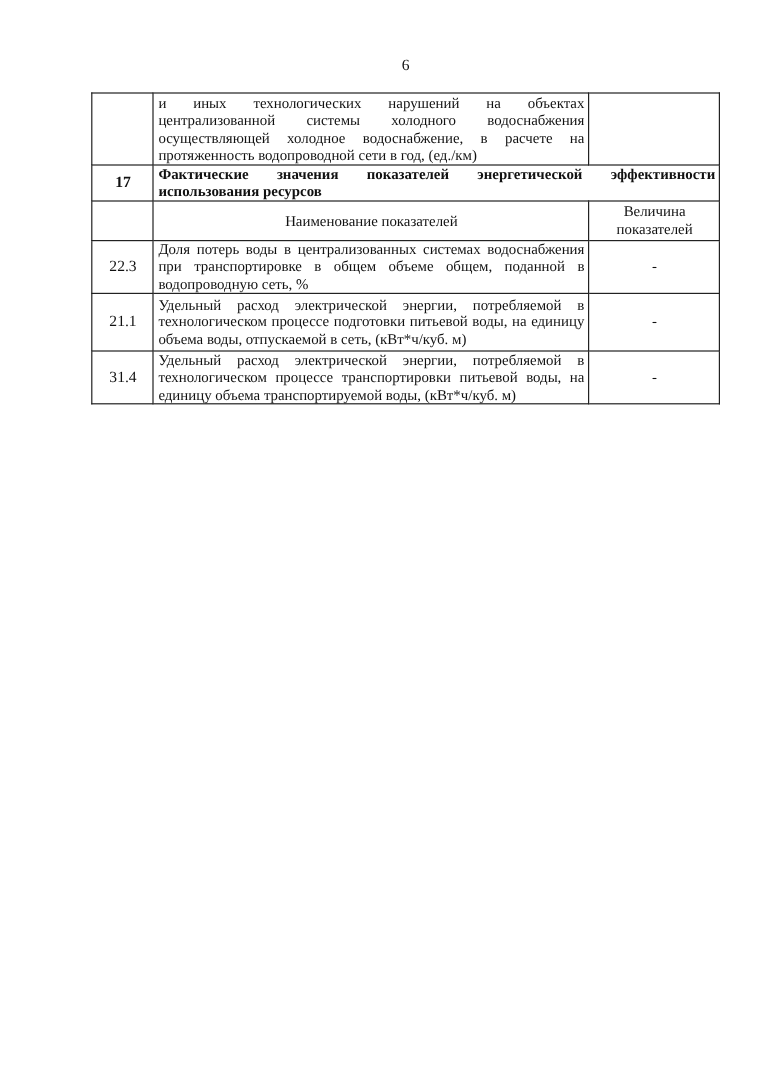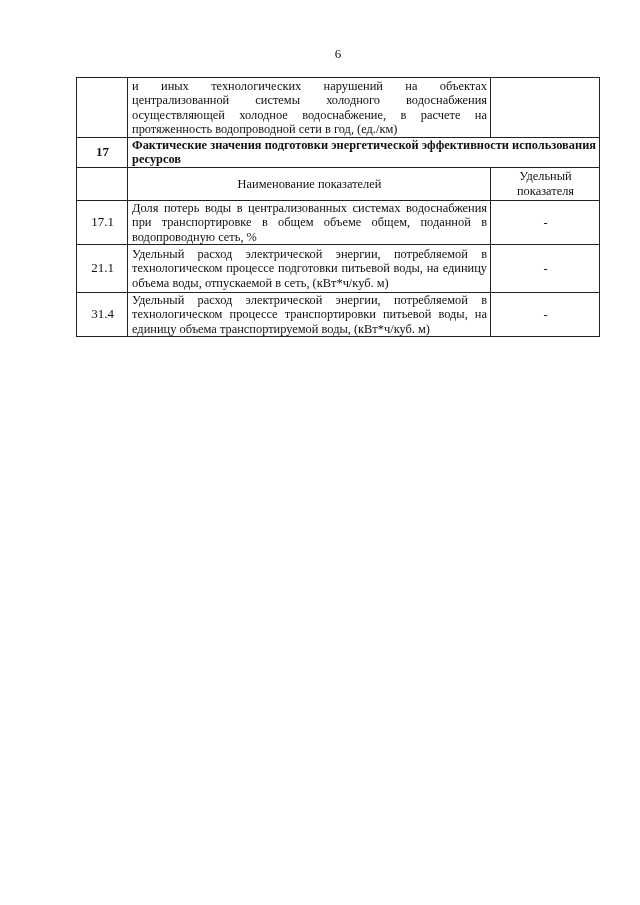--- a/index.html
+++ b/index.html
@@ -39,29 +39,29 @@
       <col class="c3">
   </colgroup>
   <tbody>
     <tr class="r0">
       <td class="num"></td>
       <td class="text">и иных технологических нарушений на объектах централизованной системы холодного водоснабжения осуществляющей холодное водоснабжение, в расчете на протяженность водопроводной сети в год, (ед./км)</td>
       <td class="val"></td>
     </tr>
     <tr class="r17">
       <td class="num bold">17</td>
-      <td class="title-span" colspan="2">Фактические значения подготовки энергетической эффективности использования ресурсов</td>
+      <td class="title-span" colspan="2">Фактические значения показателей энергетической эффективности использования ресурсов</td>
     </tr>
     <tr class="rh">
       <td class="num"></td>
       <td class="hdr">Наименование показателей</td>
-      <td class="hdr">Удельный показателя</td>
+      <td class="hdr">Величина показателей</td>
     </tr>
     <tr class="r171">
-      <td class="num">17.1</td>
+      <td class="num">22.3</td>
       <td class="text">Доля потерь воды в централизованных системах водоснабжения при транспортировке в общем объеме общем, поданной в водопроводную сеть, %</td>
       <td class="val">-</td>
     </tr>
     <tr class="r172">
       <td class="num">21.1</td>
       <td class="text">Удельный расход электрической энергии, потребляемой в технологическом процессе подготовки питьевой воды, на единицу объема воды, отпускаемой в сеть, (кВт*ч/куб. м)</td>
       <td class="val">-</td>
     </tr>
     <tr class="r173">
       <td class="num">31.4</td>

